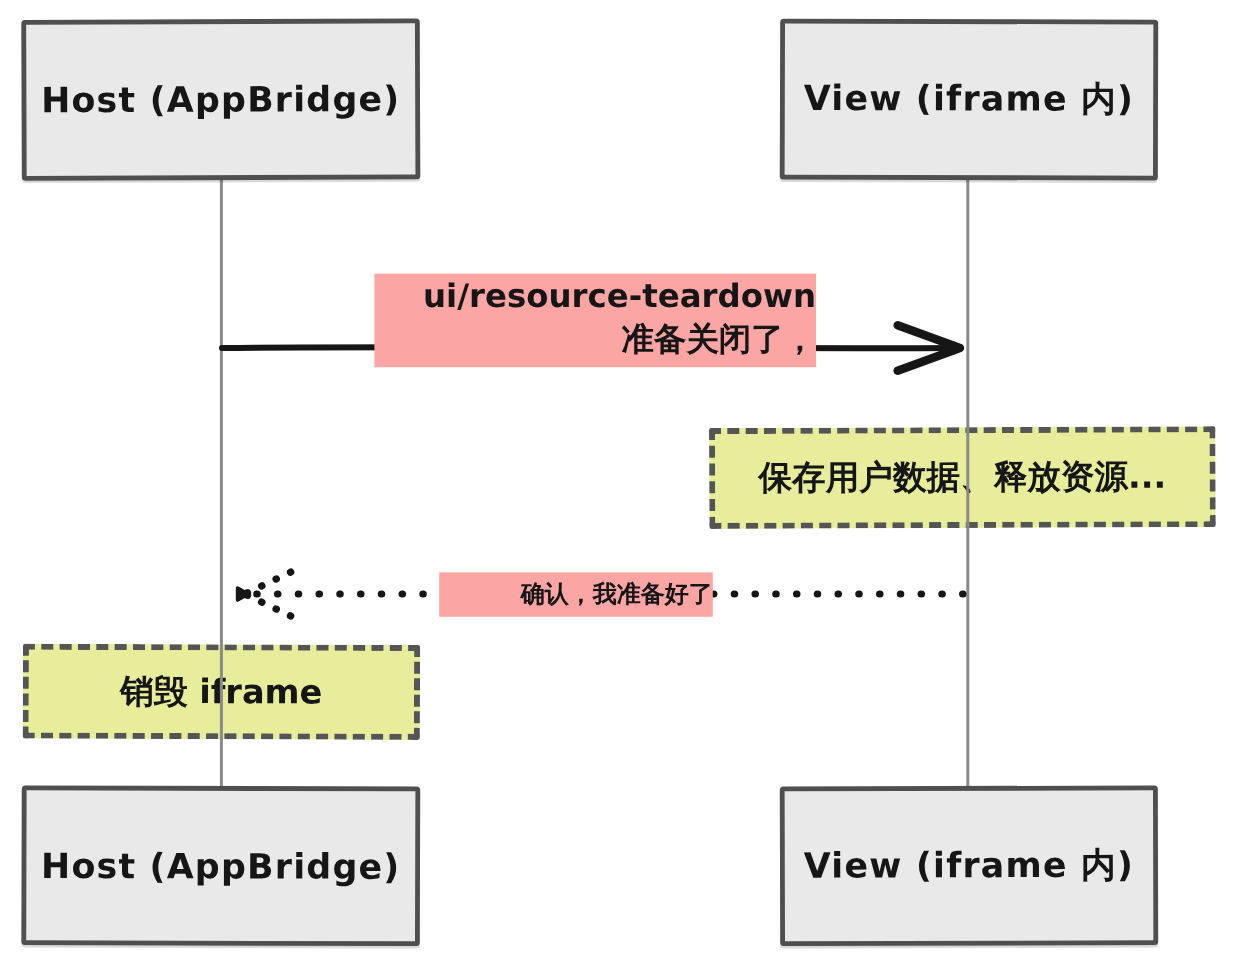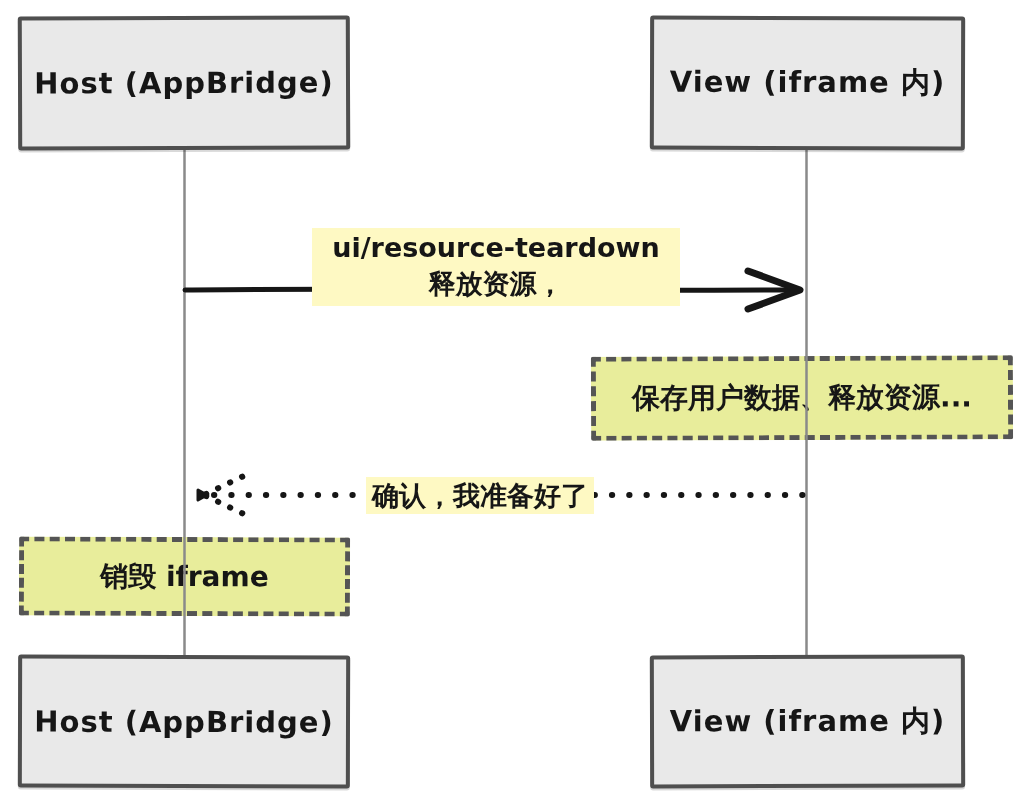--- a/index.html
+++ b/index.html
@@ -60,33 +60,33 @@
   .lines {
     position: absolute;
     left: 0; top: 0;
     z-index: 2;
     pointer-events: none;
   }
 
   
   .msg-label {
     position: absolute;
-    background: #fef9c3;
-    text-align: center;
+    background: #fca5a5;
+    text-align: right;
     z-index: 3;
     font-weight: 600;
   }
   .msg-label.msg1 {
     left: 312px; top: 228px; width: 368px;
     font-size: 27px; line-height: 36px;
     padding: 2px 0 4px 0;
   }
   .msg-label.msg2 {
     left: 366px; top: 477px; width: 228px;
-    font-size: 27px; line-height: 37px;
+    font-size: 20px; line-height: 37px;
   }
   .msg-label div { white-space: nowrap; }
 </style>
 </head>
 <body>
 
 <div class="canvas">
 
   <div class="note note-right">
     <span>保存用户数据、释放资源...</span>
@@ -104,21 +104,21 @@
     <path d="M748 271 L 800 290 L 748 309" fill="none" stroke="#161616" stroke-width="7" stroke-linecap="round" stroke-linejoin="round"></path>
 
     <line x1="214" y1="495" x2="804" y2="495" stroke="#161616" stroke-width="6" stroke-linecap="round" stroke-dasharray="0.3 17"></line>
     <line x1="206" y1="494" x2="250" y2="473" stroke="#161616" stroke-width="6" stroke-linecap="round" stroke-dasharray="0.3 13"></line>
     <line x1="206" y1="496" x2="250" y2="517" stroke="#161616" stroke-width="6" stroke-linecap="round" stroke-dasharray="0.3 13"></line>
     <path d="M198 490 L 207 495 L 198 500 Z" fill="#161616" stroke="#161616" stroke-width="3" stroke-linejoin="round"></path>
   </svg>
 
   <div class="msg-label msg1">
     <div>ui/resource-teardown</div>
-    <div>释放资源，</div>
+    <div>准备关闭了，</div>
   </div>
   <div class="msg-label msg2">
     <div>确认，我准备好了</div>
   </div>
 
   <div class="actor top-host">
     <span>Host (AppBridge)</span>
   </div>
   <div class="actor top-view">
     <span>View (iframe 内)</span>

